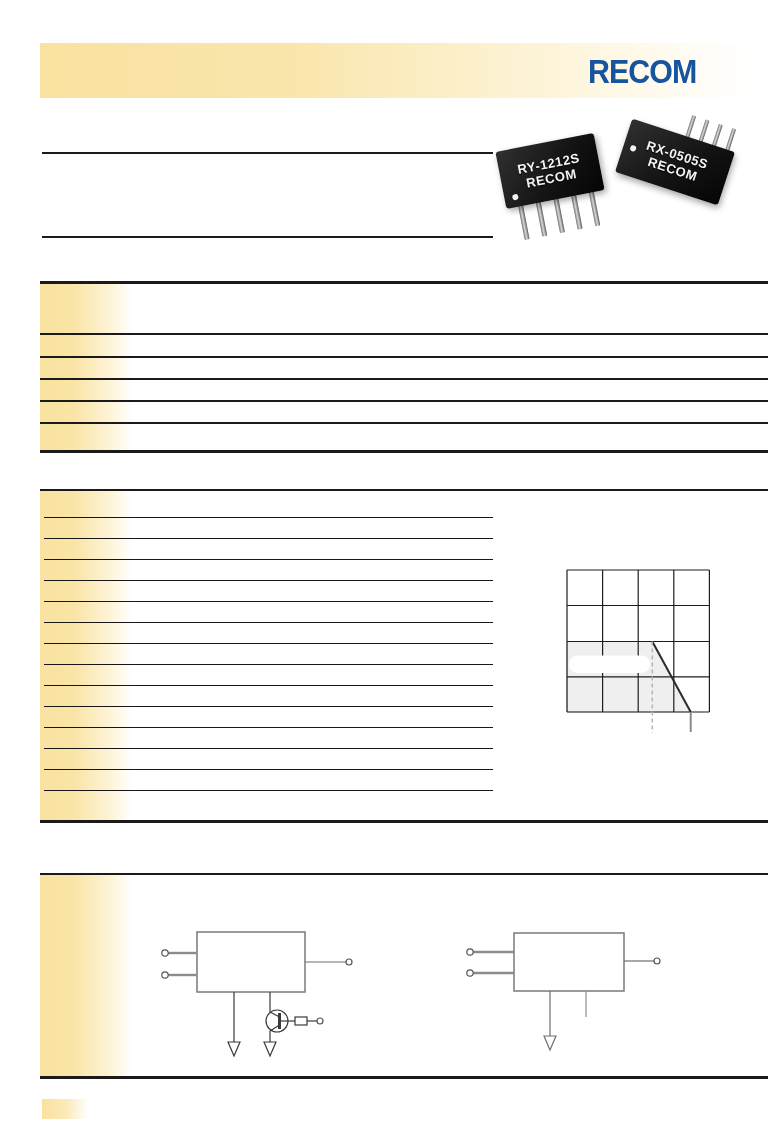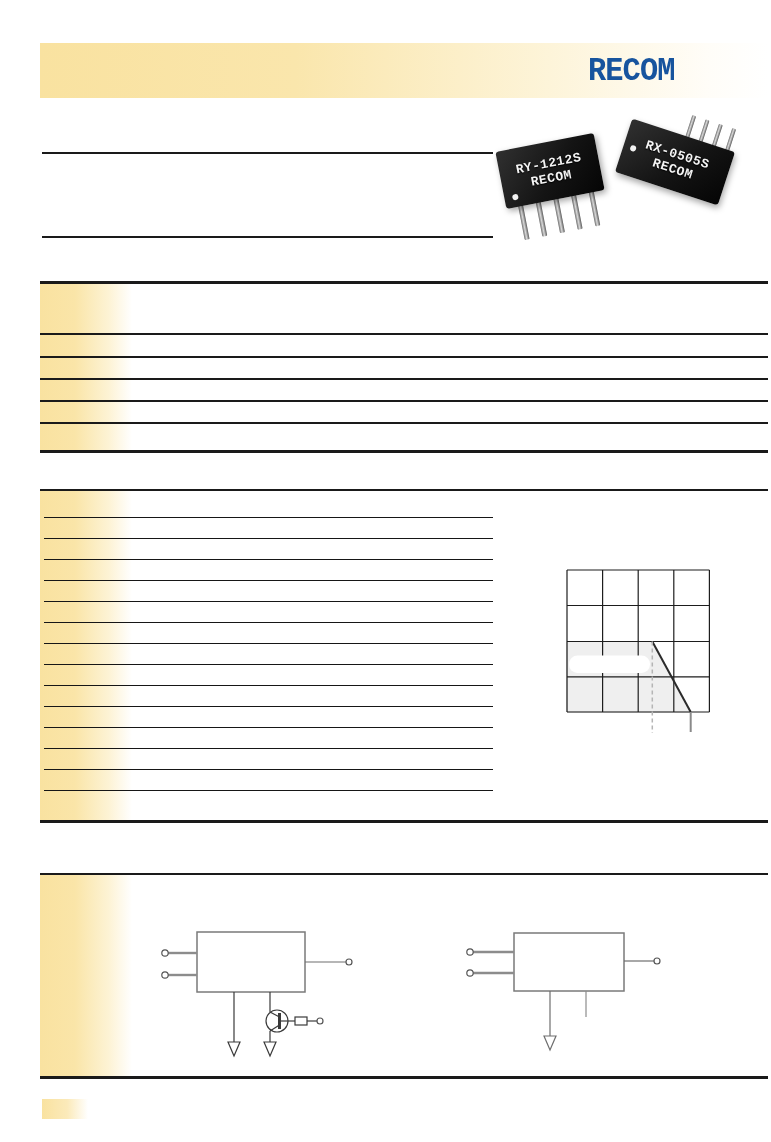--- a/index.html
+++ b/index.html
@@ -1,18 +1,18 @@
 <!DOCTYPE html>
 <html><head>
 <meta charset="utf-8">
 <style>
   html,body{margin:0;padding:0;background:#ffffff;}
   .page{
     position:relative;width:771px;height:1142px;background:#ffffff;overflow:hidden;
-    font-family:Liberation Mono, monospace;
+    font-family:Liberation Sans, sans-serif;
   }
   
   .header-band{
     position:absolute;left:40px;top:43px;width:728px;height:55px;
     background:linear-gradient(to right,#f9e2a0 0%,#fae6ac 35%,#fdf4d9 70%,#fffdf8 92%,#ffffff 100%);
   }
   .logo{
     position:absolute;left:588px;top:53px;width:150px;
     color:#17549e;font-size:33px;font-weight:bold;letter-spacing:-1px;
     transform:scaleX(0.92);transform-origin:left center;

